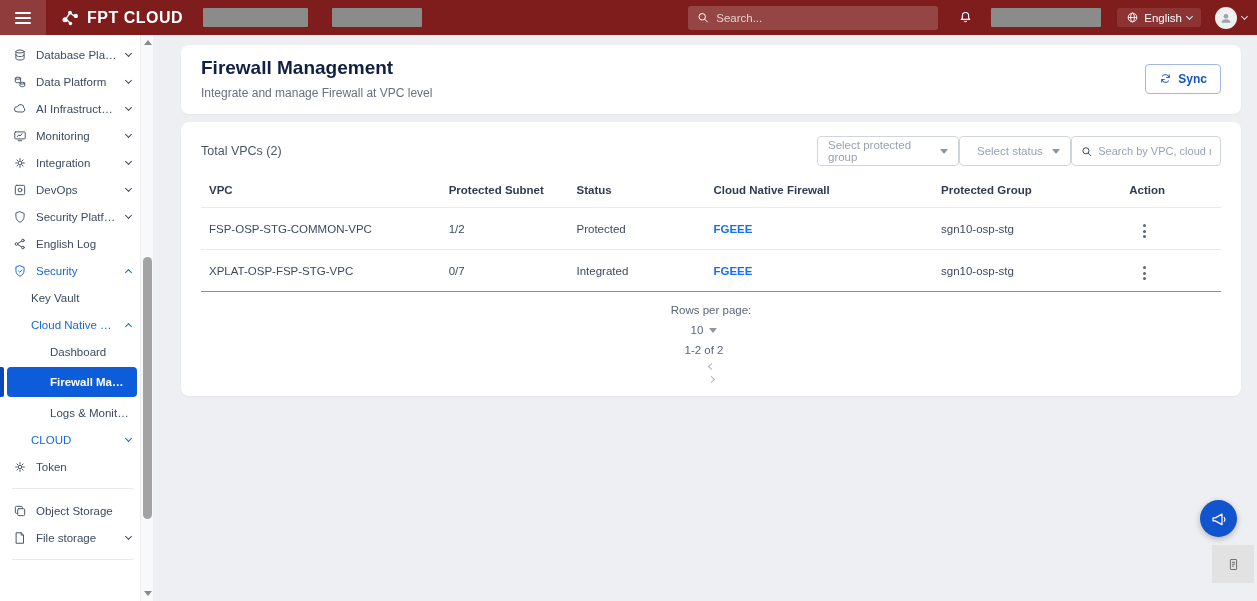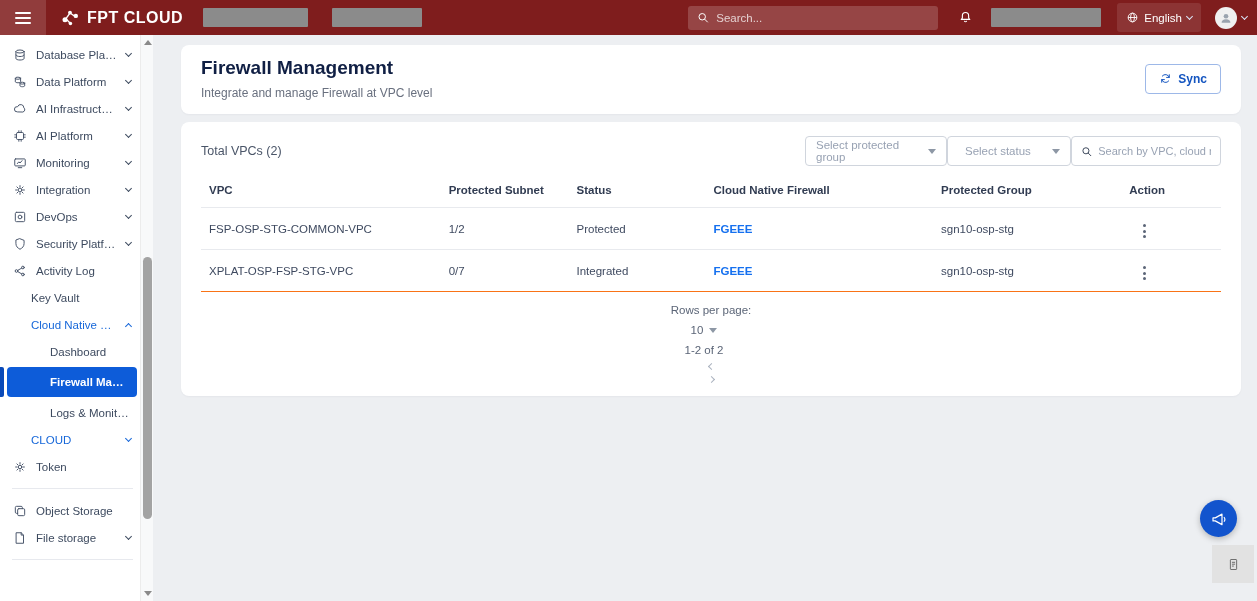--- a/index.html
+++ b/index.html
@@ -16,21 +16,21 @@
   .r1 { width:105px; margin-left:20px; } .r2 { width:90px; margin-left:24px; }
   .r3 { width:110px; margin-left:18px; }
   .top-spacer { flex:1; }
   .top-search { width:250px; height:24px; background:rgba(255,255,255,.18); border-radius:3px;
     display:flex; align-items:center; gap:7px; padding:0 9px; flex:none; }
   .top-search input { background:transparent; border:none; outline:none; color:#fff;
     font-size:11.5px; width:100%; font-family:inherit; }
   .top-search input::placeholder { color:rgba(255,255,255,.75); }
   .bell { margin-left:20px; flex:none; display:flex; cursor:pointer; }
   .lang { display:flex; align-items:center; gap:5px; margin-left:16px; flex:none;
-    background:rgba(255,255,255,.10); height:29px; padding:0 9px; border-radius:3px; cursor:pointer; }
+    background:rgba(255,255,255,.10); height:19px; padding:0 9px; border-radius:3px; cursor:pointer; }
   .lang-label { font-size:11.5px; }
   .avatar-wrap { display:flex; align-items:center; gap:5px; margin:0 10px 0 14px; flex:none; cursor:pointer; }
   .avatar { width:22px; height:22px; border-radius:50%; background:#f0f0f0;
     display:flex; align-items:center; justify-content:center; }
 
   .chev { display:inline-block; width:5px; height:5px;
     border-right:1.4px solid currentColor; border-bottom:1.4px solid currentColor; }
   .chev.down { transform:rotate(45deg); margin-top:-3px; }
   .chev.up   { transform:rotate(-135deg); margin-top:3px; }
   .chev.left { transform:rotate(135deg); }
@@ -83,21 +83,21 @@
   .btn-create { height:30px; padding:0 14px; border:none; border-radius:4px;
     background:#1254cd; color:#fff; font-size:12px; font-weight:700; cursor:pointer; font-family:inherit; }
 
   .table-card { margin-top:8px; padding:14px 20px 4px; }
   .table-top { display:flex; align-items:center; justify-content:space-between; margin-bottom:12px; }
   .total-label { font-size:12.5px; font-weight:400; color:#4a5568; }
   .filters { display:flex; align-items:center; }
   .select-box { height:30px; border:1px solid #d0d5dd; border-radius:4px; background:#fff;
     display:flex; align-items:center; justify-content:space-between; gap:8px; padding:0 10px;
     font-size:11.5px; color:#98a2b3; cursor:pointer; }
-  .sel-group { width:142px; } .sel-status { width:124px;padding-left:17px; }
+  .sel-group { width:142px; } .sel-status { width:112px;padding-left:17px; }
   .search-box { width:150px; height:30px; border:1px solid #d0d5dd; border-radius:4px; background:#fff;
     display:flex; align-items:center; gap:6px; padding:0 9px; }
   .search-box input { border:none; outline:none; font-size:11px; width:100%; color:#475467; font-family:inherit; }
   .search-box input::placeholder { color:#98a2b3; }
 
   table { width:100%; border-collapse:collapse; table-layout:fixed; }
   th { text-align:left; padding:6px 8px 11px; font-size:11.5px; font-weight:700; color:#313c52; }
   td { padding:9px 8px; border-top:1px solid #e8eaee; font-size:11.5px; color:#3f4a60; }
   tr.data-row:last-child td { border-bottom:1px solid #f97316; }
   .link { color:#1570ef; font-weight:600; cursor:pointer; }
@@ -219,30 +219,20 @@
           <svg viewBox="0 0 24 24">
             <path d="M7 17a4.5 4.5 0 1 1 .9-8.9A5.5 5.5 0 0 1 18.6 10 4 4 0 0 1 17.5 17z"></path>
           </svg>
         </span>
     <span class="s-label">AI Infrastructure</span>
     <span class="chev down"></span>
   </div>
   <div class="side-item">
     <span class="s-icon">
           <svg viewBox="0 0 24 24">
-            <rect x="6" y="6" width="12" height="12" rx="2"></rect>
-            <path d="M10 3v3M14 3v3M10 18v3M14 18v3M3 10h3M3 14h3M18 10h3M18 14h3"></path>
-          </svg>
-        </span>
-    <span class="s-label">AI Platform</span>
-    <span class="chev down"></span>
-  </div>
-  <div class="side-item">
-    <span class="s-icon">
-          <svg viewBox="0 0 24 24">
             <rect x="3" y="5" width="18" height="12" rx="1.5"></rect>
             <path d="M9 20h6M7.5 13l2.5-3 2 2 3.5-4"></path>
           </svg>
         </span>
     <span class="s-label">Monitoring</span>
     <span class="chev down"></span>
   </div>
   <div class="side-item">
     <span class="s-icon">
           <svg viewBox="0 0 24 24">
@@ -274,21 +264,31 @@
   </div>
   <div class="side-item">
     <span class="s-icon">
           <svg viewBox="0 0 24 24">
             <circle cx="6" cy="12" r="2.3"></circle>
             <circle cx="17" cy="6" r="2.3"></circle>
             <circle cx="17" cy="18" r="2.3"></circle>
             <path d="M8 11l7-4M8 13l7 4"></path>
           </svg>
         </span>
-    <span class="s-label">Activity Log</span>
+    <span class="s-label">English Log</span>
+  </div>
+  <div class="side-item blue">
+    <span class="s-icon">
+          <svg viewBox="0 0 24 24">
+            <path d="M12 3l7 2.8v5.4c0 4.6-3 7.9-7 9.8-4-1.9-7-5.2-7-9.8V5.8z"></path>
+            <path d="M9.5 12l2 2 3.5-3.5"></path>
+          </svg>
+        </span>
+    <span class="s-label">Security</span>
+    <span class="chev up"></span>
   </div>
   <div class="side-item indent1">
     <span class="s-label">Key Vault</span>
   </div>
   <div class="side-item indent1 blue">
     <span class="s-label">Cloud Native Firewall</span>
     <span class="chev up"></span>
   </div>
   <div class="side-item indent2">
     <span class="s-label">Dashboard</span>

